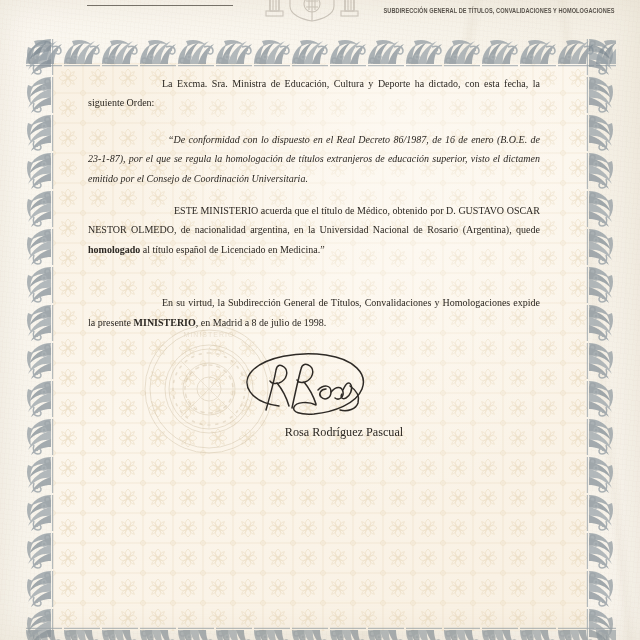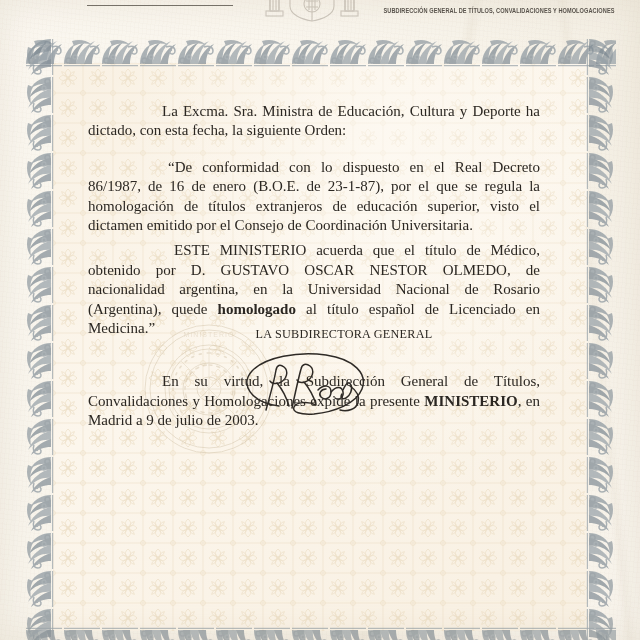--- a/index.html
+++ b/index.html
@@ -95,32 +95,32 @@
   }
 
   
   #dryseal{
     position:absolute;left:141px;top:321px;width:136px;height:136px;
     z-index:4;opacity:.40;pointer-events:none;
   }
 
   
   #body{
-    position:absolute;left:88px;top:102px;width:452px;
+    position:absolute;left:88px;top:74px;width:452px;
     z-index:5;
     color:#2b2722;
-    font-size:15px;
+    font-size:10px;
     line-height:19.4px;
   }
   .para{
     text-align:justify;text-justify:inter-word;
     margin:0 0 17px 0;
     text-indent:74px;
   }
-  .para.p2{text-indent:80px;margin-bottom:6px;}
+  .para.p2{text-indent:80px;margin-bottom:13px;font-style:italic;}
   .para.p3{text-indent:86px;margin-bottom:34px;}
   .para.p4{text-indent:74px;margin-bottom:0;}
   .bold{font-weight:bold;}
 
   #subdir-title{
     position:absolute;left:88px;top:327px;width:452px;z-index:5;
     text-align:center;color:#2b2722;
     font-size:12.2px;letter-spacing:.25px;
     padding-left:30px;
   }
@@ -348,24 +348,23 @@
     </div>
   </div>
 
   <div id="body">
     <p class="para p1">La Excma. Sra. Ministra de Educación, Cultura y Deporte ha dictado, con esta fecha, la siguiente Orden:</p>
 
     <p class="para p2">“De conformidad con lo dispuesto en el Real Decreto 86/1987, de 16 de enero (B.O.E. de 23-1-87), por el que se regula la homologación de títulos extranjeros de educación superior, visto el dictamen emitido por el Consejo de Coordinación Universitaria.</p>
 
     <p class="para p3"><span>ESTE MINISTERIO acuerda que el título de Médico, obtenido por D. GUSTAVO OSCAR NESTOR OLMEDO, de nacionalidad argentina, en la Universidad Nacional de Rosario (Argentina), quede </span><span class="bold">homologado</span><span> al título español de Licenciado en Medicina.”</span></p>
 
-    <p class="para p4"><span>En su virtud, la Subdirección General de Títulos, Convalidaciones y Homologaciones expide la presente </span><span class="bold">MINISTERIO</span><span>, en Madrid a 9 de julio de 2003.</span></p>
+    <p class="para p4"><span>En su virtud, la Subdirección General de Títulos, Convalidaciones y Homologaciones expide la presente </span><span class="bold">MINISTERIO</span><span>, en Madrid a 8 de julio de 1998.</span></p>
   </div>
 
-  <div id="subdir-title">LA SUBDIRECTORA GENERAL</div>
 
   <svg id="sig" viewBox="0 0 150 78">
     <g fill="none" stroke="#2e2a26" stroke-width="1.5" stroke-linecap="round" stroke-linejoin="round">
 
       <path d="M47 60 C18 56 8 38 20 25 C33 11 66 5 94 9 C122 13 136 28 130 43
                C124 58 102 66 82 68 C68 69 60 66 62 61 C64 56 76 55 84 59"></path>
 
       <path d="M34 64 C38 50 42 36 44 24 C45 19 48 18 52 21 C57 25 55 34 47 37
                C42 38 39 37 38 35"></path>
       <path d="M45 37 C50 43 54 50 57 60"></path>
@@ -374,15 +373,16 @@
                C69 37 66 36 65 34"></path>
       <path d="M72 36 C77 42 81 49 84 58"></path>
 
       <path d="M86 44 C92 38 99 39 99 46 C99 52 93 55 89 51 C86 48 89 43 94 43"></path>
       <path d="M99 46 C104 40 110 40 111 46 C112 51 107 55 103 52"></path>
       <path d="M111 44 C114 37 117 35 119 39 C121 43 118 50 114 52 C110 54 108 51 110 48"></path>
       <path d="M118 40 C124 44 128 50 126 57 C124 63 116 66 108 64"></path>
     </g>
   </svg>
 
+  <div id="sig-name">Rosa Rodríguez Pascual</div>
 
   <div id="vignette"></div>
 </div>
 
 </body></html>

